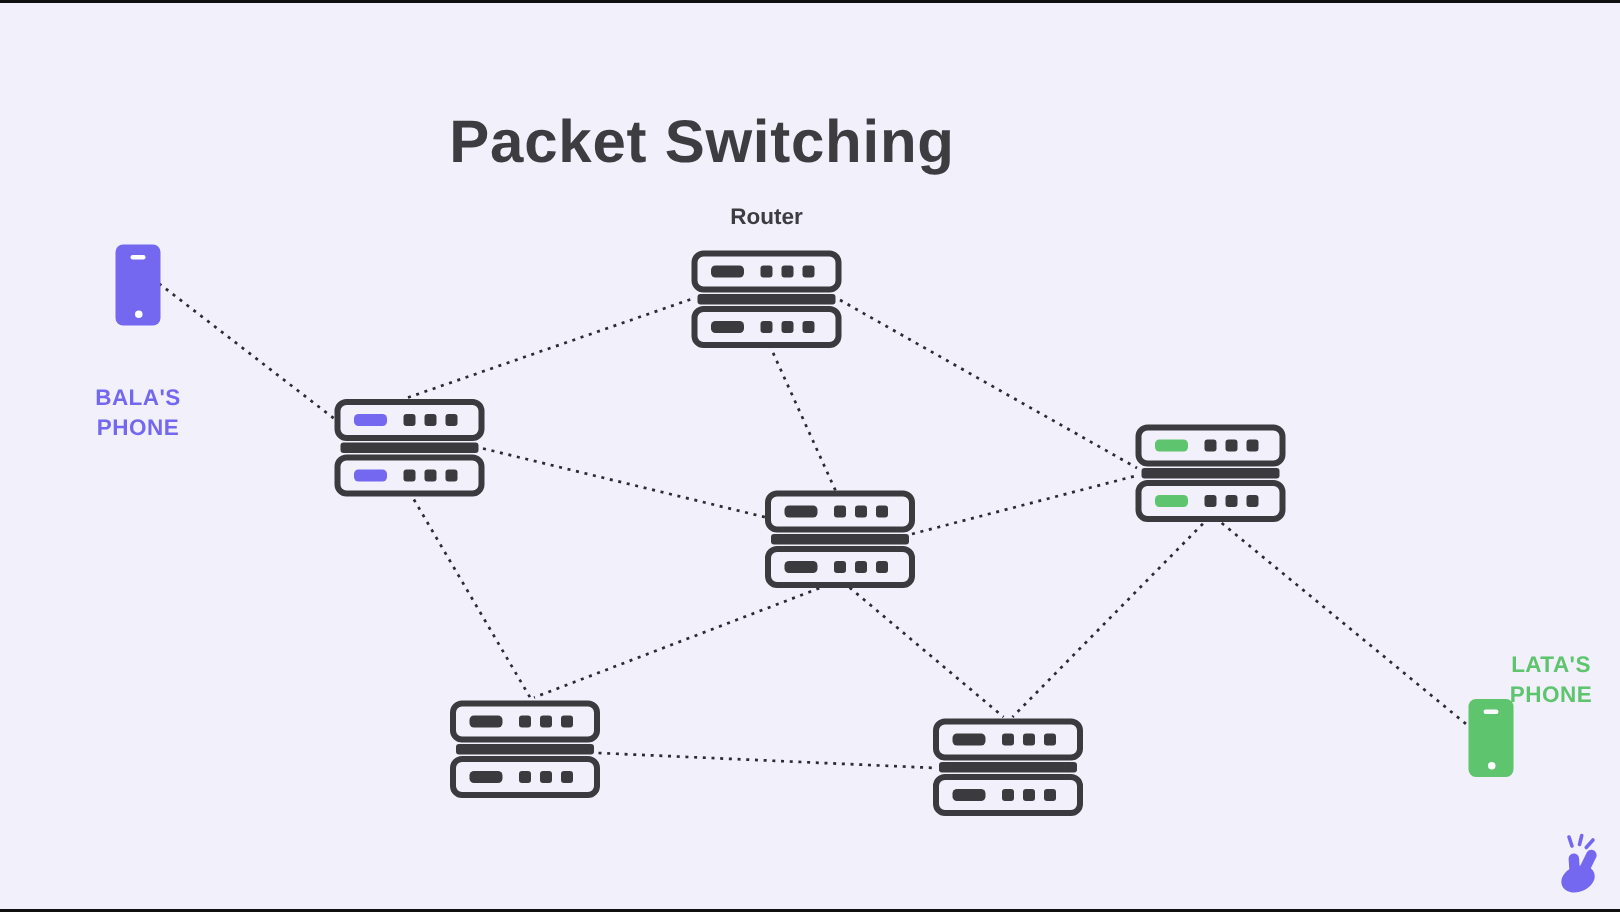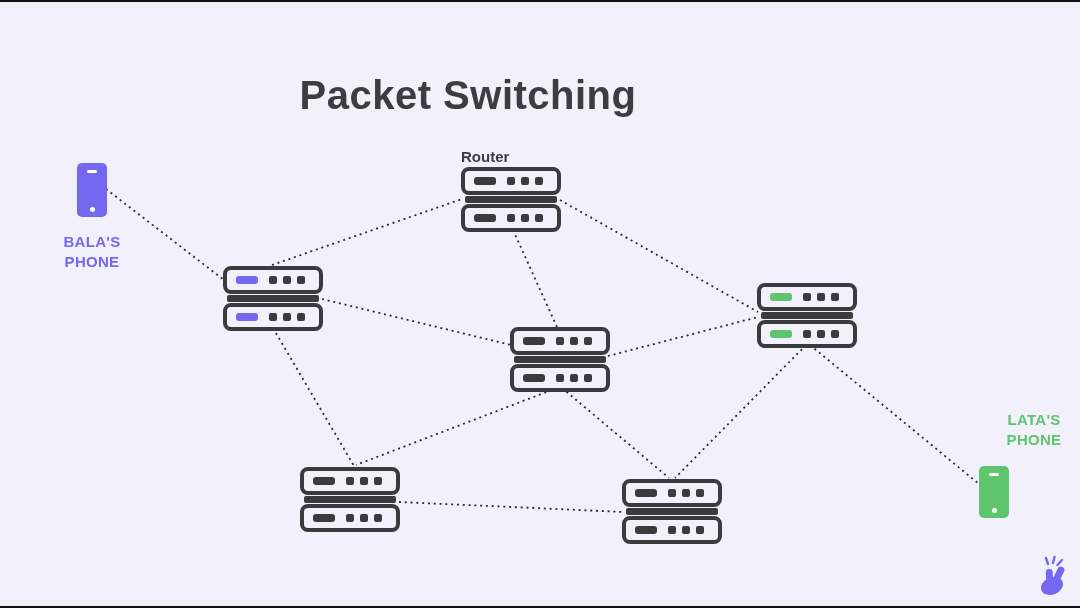--- a/index.html
+++ b/index.html
@@ -14,22 +14,22 @@
 
   #edges{position:absolute;left:0;top:0;z-index:1;}
   .edge-line{stroke:var(--line,#2c2b31);stroke-width:1.8;stroke-dasharray:2 3.8;fill:none;}
 
   .page-title{
     position:absolute;top:46px;left:0;width:936px;text-align:center;
     font-size:40px;font-weight:bold;color:var(--title-text,#3d3c41);
     letter-spacing:.5px;z-index:2;
   }
   .router-caption{
-    position:absolute;left:461px;top:136px;width:100px;text-align:left;
-    font-size:15px;font-weight:600;color:var(--title-text,#3d3c41);z-index:2;margin-top:12px;
+    position:absolute;left:461px;top:136px;width:100px;text-align:center;
+    font-size:15px;font-weight:600;color:var(--title-text,#3d3c41);z-index:2;
   }
 
   .router{position:absolute;width:100px;z-index:2;}
   .rbox{
     box-sizing:border-box;height:28px;border:4px solid var(--dark,#3b3a3e);
     border-radius:8px;background:var(--background,#f1f0fb);
     display:flex;align-items:center;padding-left:9px;
   }
   .rbar{height:7px;background:var(--dark,#3b3a3e);border-radius:2px;margin:1px 4px;}
   .led{width:22px;height:8px;border-radius:3px;margin-right:11px;flex:none;}
@@ -38,21 +38,21 @@
   .phone{position:absolute;width:30px;border-radius:5px;z-index:2;}
   .phone.purple{background:var(--purple,#7568f0);}
   .phone.green{background:var(--green,#5ec46d);}
   .phone .speaker{position:absolute;top:7px;left:50%;margin-left:-5px;width:10px;height:3px;border-radius:2px;background:#fff;}
   .phone .home-dot{position:absolute;bottom:5px;left:50%;margin-left:-2.5px;width:5px;height:5px;border-radius:50%;background:#fff;}
   #node-bala-phone{left:77px;top:163px;height:54px;}
   #node-lata-phone{left:979px;top:466px;height:52px;}
 
   .phone-label{
     position:absolute;width:84px;text-align:center;z-index:2;
-    font-size:15px;font-weight:bold;line-height:20px;letter-spacing:.3px;
+    font-size:15px;font-weight:bold;line-height:20px;letter-spacing:.3px;margin-top:24px;
   }
   .phone-label.purple{color:var(--purple,#7568f0);left:50px;top:232px;}
   .phone-label.green{color:var(--green,#5ec46d);left:992px;top:410px;}
 
   #node-router-top{left:461px;top:167px;}
   #node-router-left{left:223px;top:266px;}
   #node-router-center{left:510px;top:327px;}
   #node-router-right{left:757px;top:283px;}
   #node-router-bottom-left{left:300px;top:467px;}
   #node-router-bottom-center{left:622px;top:479px;}

